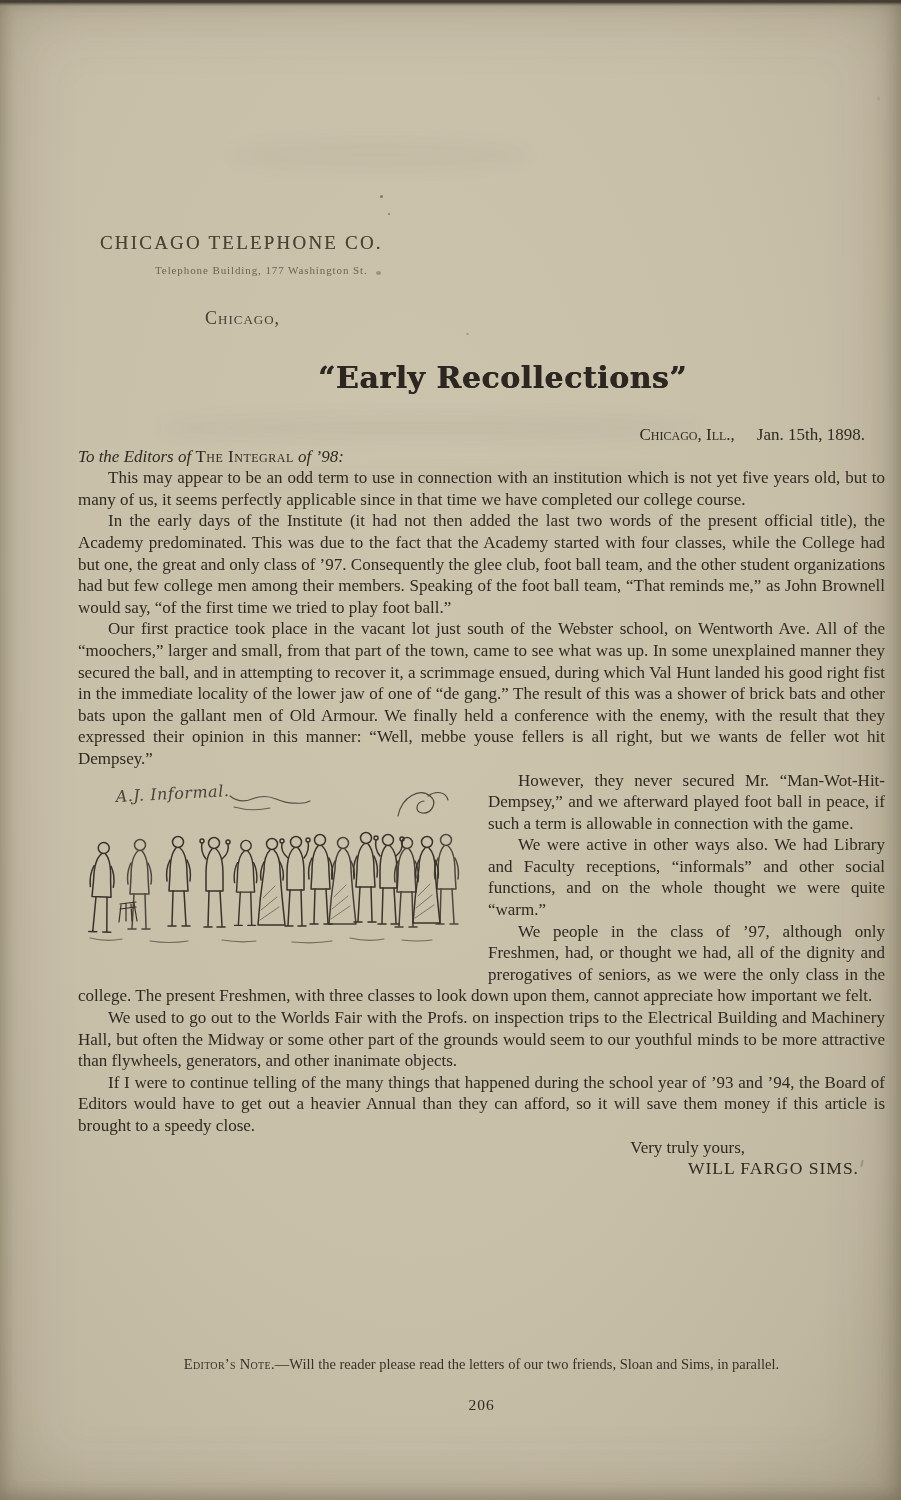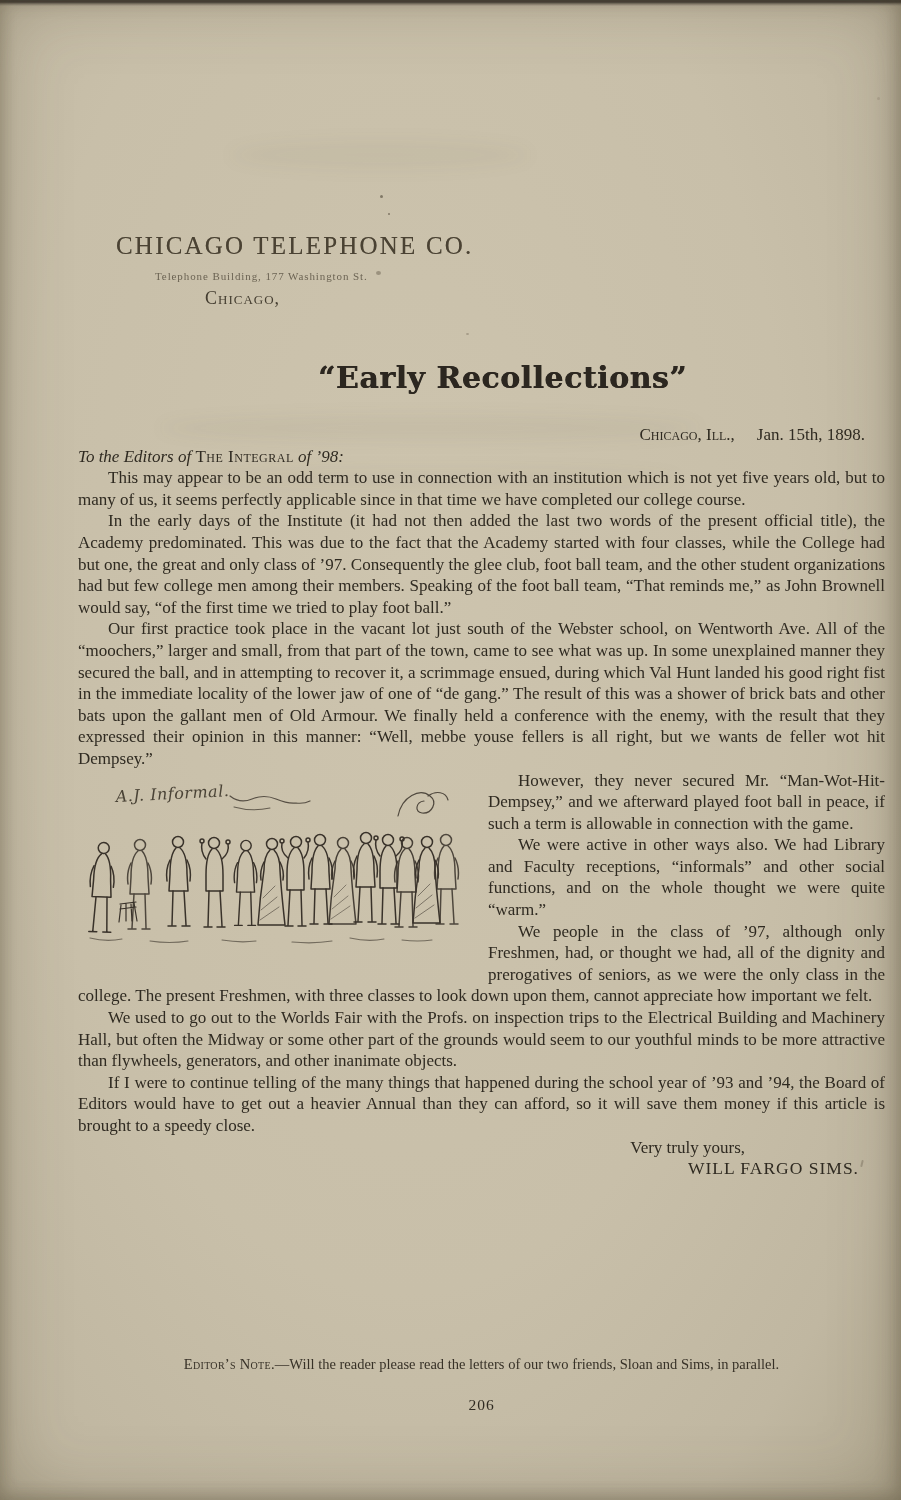--- a/index.html
+++ b/index.html
@@ -28,30 +28,29 @@
   .speck { position: absolute; background: rgba(70,60,45,0.55); border-radius: 50%; }
   .speck.s1 { left: 380px; top: 195px; width: 3px; height: 3px; }
   .speck.s2 { left: 388px; top: 213px; width: 2px; height: 2px; }
   .speck.s3 { left: 376px; top: 271px; width: 5px; height: 4px; opacity: .65; }
   .speck.s4 { left: 466px; top: 333px; width: 3px; height: 2px; opacity: .5; }
   .speck.s5 { left: 861px; top: 1160px; width: 2px; height: 7px; border-radius: 2px; transform: rotate(14deg); opacity: .5; }
   .speck.s6 { left: 877px; top: 97px; width: 3px; height: 3px; opacity: .25; }
 
   .letterhead { position: absolute; left: 100px; top: 232px; }
   .company {
-    font-size: 25px; letter-spacing: 2.2px; color: #4a4233;
+    font-size: 19px; letter-spacing: 2.2px; color: #4a4233;
     text-shadow: 0 0 0.5px rgba(74,66,51,0.55);
-    margin-left: 16px;
   }
   .address {
     margin: 10px 0 0 55px; font-size: 11px; letter-spacing: 0.9px;
     color: #5a5243; opacity: 0.85;
   }
   .city {
-    margin: 6px 0 0 105px; font-variant: small-caps;
+    margin: 32px 0 0 105px; font-variant: small-caps;
     font-size: 18px; letter-spacing: 1px; color: #453e31;
   }
 
   .title {
     position: absolute; top: 360px; left: 78px; width: 807px;
     box-sizing: border-box; padding-left: 42px; text-align: center;
     font-family: "DejaVu Serif", serif; font-weight: 700;
     font-size: 30px; letter-spacing: 0.5px; color: #2c2720;
     text-shadow: 0.5px 0 0 currentColor;
   }

